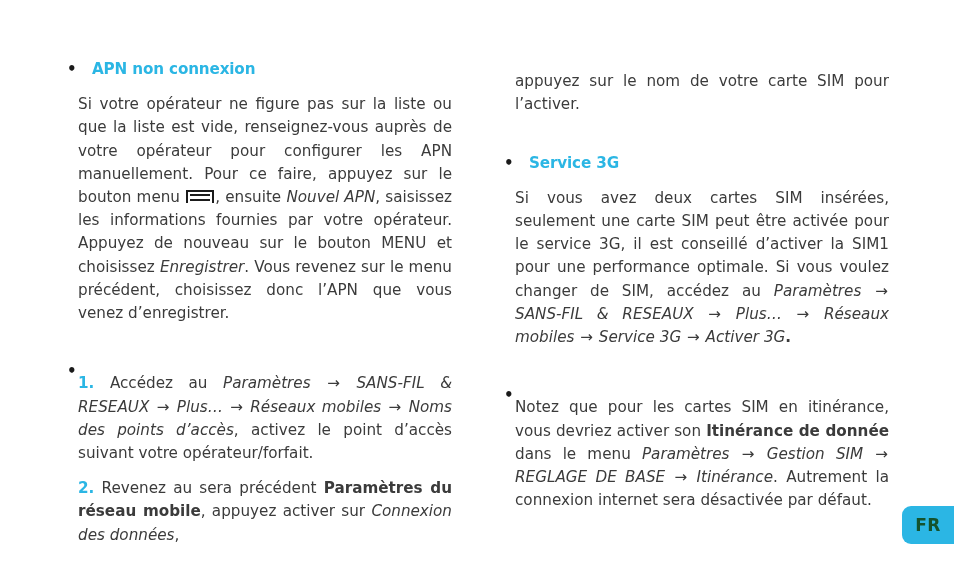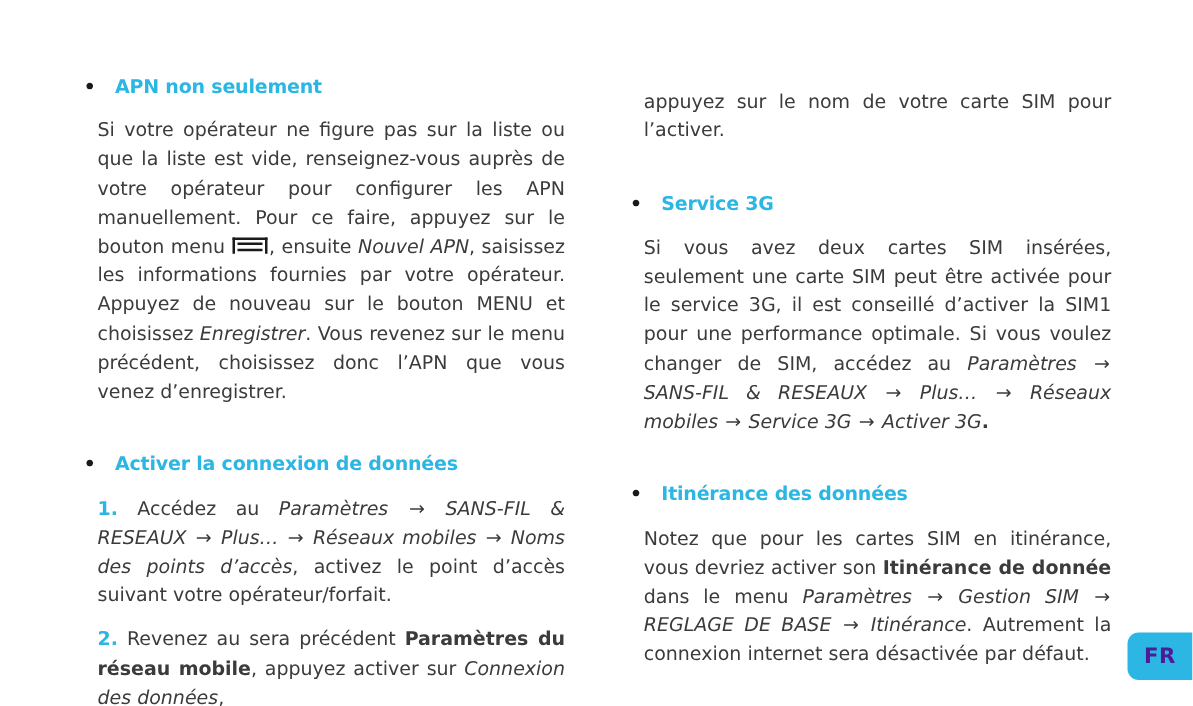--- a/index.html
+++ b/index.html
@@ -112,46 +112,46 @@
 
   
   .lang-badge {
     position: absolute;
     right: 0;
     top: 506px;
     width: 52px;
     height: 38px;
     background: #2bb6e4;
     border-radius: 9px 0 0 9px;
-    color: #4c1d95;
+    color: #14532d;
     font-weight: bold;
     font-size: 17px;
     letter-spacing: 0.5px;
     display: flex;
     align-items: center;
     justify-content: center;
   }
 </style>
 </head>
 <body>
 
 <div class="page">
 
   <div class="col col-left">
 
     <div class="heading">
-      <span class="bullet">•</span><span>APN non seulement</span>
+      <span class="bullet">•</span><span>APN non connexion</span>
     </div>
 
     <p class="body"><span>Si votre opérateur ne figure pas sur la liste ou que la liste est vide, renseignez-vous auprès de votre opérateur pour configurer les APN manuellement. Pour ce faire, appuyez sur le bouton menu</span> <span class="menu-icon"></span><span>, ensuite </span><em class="it">Nouvel APN</em><span>, saisissez les informations fournies par votre opérateur. Appuyez de nouveau sur le bouton MENU et choisissez </span><em class="it">Enregistrer</em><span>. Vous revenez sur le menu précédent, choisissez donc l’APN que vous venez d’enregistrer.</span></p>
 
     <div class="gap"></div>
 
     <div class="heading">
-      <span class="bullet">•</span><span>Activer la connexion de données</span>
+      <span class="bullet">•</span>
     </div>
 
 
     <p class="body"><span class="num">1.</span><span> Accédez au </span><em class="it">Paramètres</em> <span class="arrow">→</span> <em class="it">SANS-FIL &amp; RESEAUX</em> <span class="arrow">→</span> <em class="it">Plus…</em> <span class="arrow">→</span> <em class="it">Réseaux mobiles</em> <span class="arrow">→</span> <em class="it">Noms des points d’accès</em><span>, activez le point d’accès suivant votre opérateur/forfait.</span></p>
 
     <p class="body"><span class="num">2.</span><span> Revenez au sera précédent </span><strong class="bd">Paramètres du réseau mobile</strong><span>, appuyez activer sur </span><em class="it">Connexion des données</em><span>,</span></p>
 
   </div>
 
   <div class="col col-right">
@@ -162,21 +162,21 @@
 
     <div class="heading">
       <span class="bullet">•</span><span>Service 3G</span>
     </div>
 
     <p class="body"><span>Si vous avez deux cartes SIM insérées, seulement une carte SIM peut être activée pour le service 3G, il est conseillé d’activer la SIM1 pour une performance optimale. Si vous voulez changer de SIM, accédez au </span><em class="it">Paramètres</em> <span class="arrow">→</span> <em class="it">SANS-FIL &amp; RESEAUX</em> <span class="arrow">→</span> <em class="it">Plus…</em> <span class="arrow">→</span> <em class="it">Réseaux mobiles</em> <span class="arrow">→</span> <em class="it">Service 3G</em> <span class="arrow">→</span> <em class="it">Activer 3G</em><strong class="bd">.</strong></p>
 
     <div class="gap"></div>
 
     <div class="heading">
-      <span class="bullet">•</span><span>Itinérance des données</span>
+      <span class="bullet">•</span>
     </div>
 
     <p class="body"><span>Notez que pour les cartes SIM en itinérance, vous devriez activer son </span><strong class="bd">Itinérance de donnée</strong><span> dans le menu </span><em class="it">Paramètres</em> <span class="arrow">→</span> <em class="it">Gestion SIM</em> <span class="arrow">→</span> <em class="it">REGLAGE DE BASE</em> <span class="arrow">→</span> <em class="it">Itinérance</em><span>. Autrement la connexion internet sera désactivée par défaut.</span></p>
 
   </div>
 
   <div class="lang-badge">
     <span>FR</span>
   </div>
 

